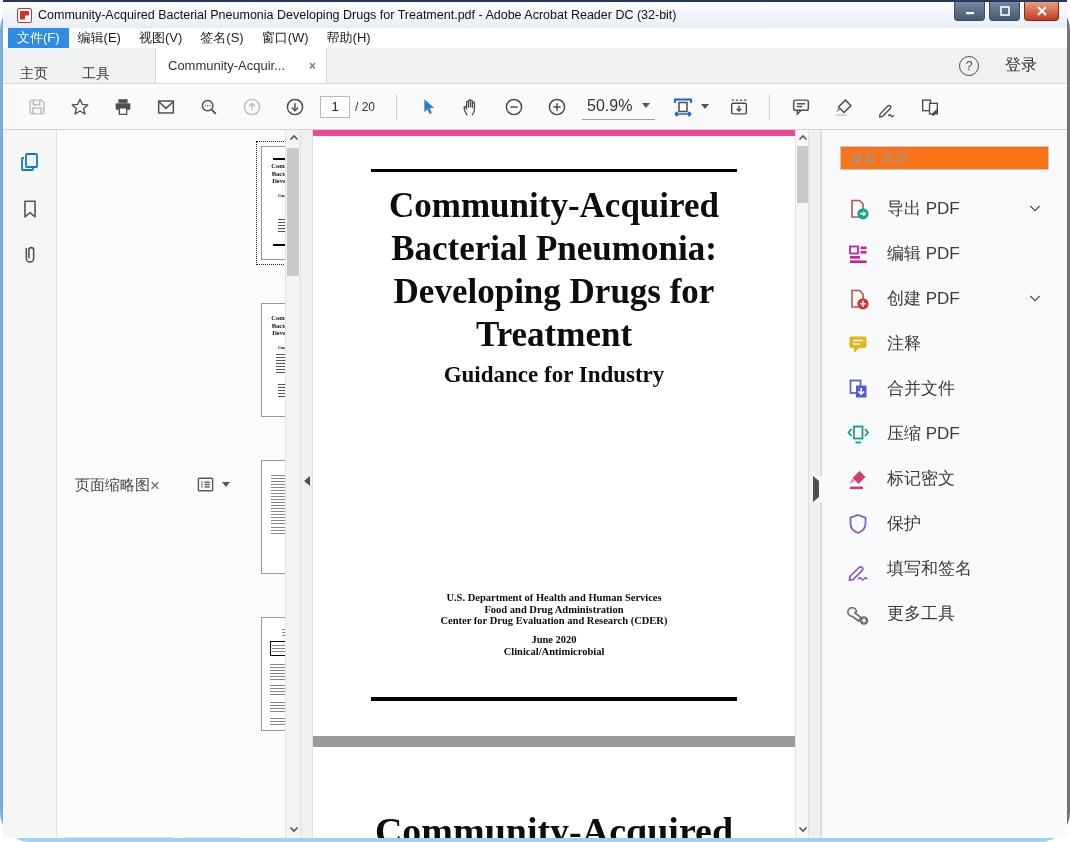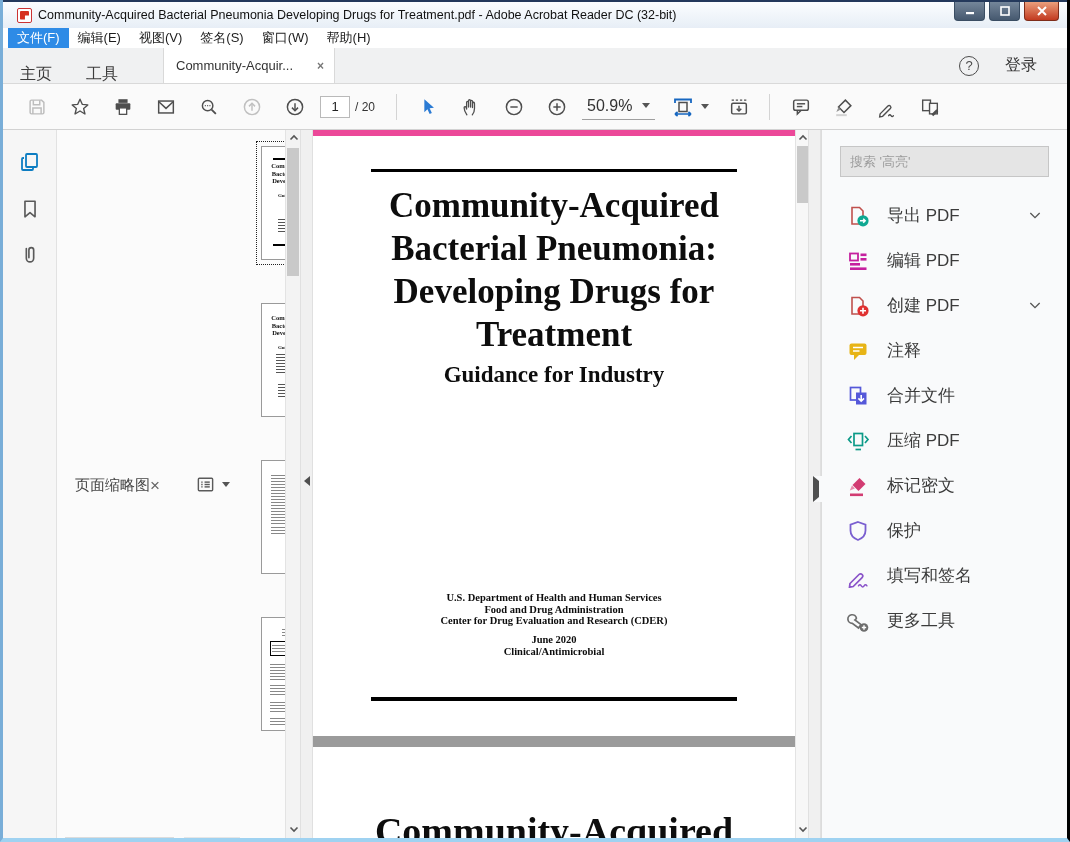--- a/index.html
+++ b/index.html
@@ -1,20 +1,20 @@
 <!DOCTYPE html>
 <html><head>
 <meta charset="utf-8">
 <style>
   * { box-sizing: border-box; margin: 0; padding: 0; }
   html,body { width:1070px; height:842px; overflow:hidden; }
   body { font-family:"Liberation Sans", sans-serif; background:#fff; }
 
   .window { width:1070px; height:842px; display:flex; flex-direction:column;
-    border-left:3px solid #79aed8; border-right:3px solid #000000; border-bottom:4px solid #9fd2f1; }
+    border-left:3px solid #79aed8; border-right:3px solid #737373; border-bottom:4px solid #9fd2f1;border-radius:30px; }
 
   
   .titlebar { height:28px; flex:none; background:linear-gradient(#fbfdff,#e7eef6);
     border-top:2px solid #24395c; display:flex; align-items:center; position:relative; }
   .titlebar .apptitle { font-size:12.5px; color:#111; margin-left:6px; }
   .pdf-badge { width:15px; height:15px; margin-left:14px; flex:none; background:#fff;
     border:1px solid #c33; border-radius:2px; position:relative; }
   .pdf-badge::after { content:""; position:absolute; left:2px; top:2px; right:2px; bottom:2px;
     background:#d6311f; border-radius:1px; clip-path:polygon(0 0,100% 0,100% 55%,55% 55%,55% 100%,0 100%); }
   .winbtns { position:absolute; right:8px; top:0; display:flex; gap:4px; }
@@ -25,21 +25,21 @@
 
   
   .menubar { height:20px; flex:none; background:#fff; display:flex; align-items:center;
     padding-left:5px; font-size:13px; color:#1c1c1c; }
   .menu-item { padding:3px 9px 4px; }
   .menu-item.active { background:#2e8be6; color:#fff; }
 
   
   .tabbar { height:36px; flex:none; background:#f0f1f2; display:flex; align-items:stretch;
     border-bottom:1px solid #d9d9d9; }
-  .tab-simple { padding:16px 17px; display:flex; align-items:flex-start; font-size:16px; color:#3c3c3c; }
+  .tab-simple { padding:0 17px; display:flex; align-items:flex-end; font-size:14px; color:#3c3c3c; }
   .tab-doc { width:172px; margin-left:28px; background:#fff; border-left:1px solid #d9d9d9;
     border-right:1px solid #d9d9d9; display:flex; align-items:center; justify-content:space-between;
     padding:0 10px 0 12px; font-size:13px; color:#333; }
   .tab-close { color:#777; font-size:12px; font-weight:bold; }
   .tab-right { margin-left:auto; display:flex; align-items:center; gap:26px; padding-right:30px; }
   .help-circle { width:20px; height:20px; border:1.6px solid #4c4c4c; border-radius:50%;
     display:flex; align-items:center; justify-content:center; font-size:13px; color:#4c4c4c; }
   .signin { font-size:16px; color:#333; }
 
   
@@ -109,21 +109,21 @@
   .p1-org { position:absolute; top:456px; left:0; right:0; text-align:center; font-weight:bold;
     font-size:10.5px; line-height:11.5px; color:#0d0d0d; }
   .p1-date { position:absolute; top:498px; left:0; right:0; text-align:center; font-weight:bold;
     font-size:10.5px; line-height:11.5px; color:#0d0d0d; }
   .p2-title { position:absolute; top:62px; left:0; right:0; text-align:center; font-weight:bold;
     font-size:38px; color:#0d0d0d; }
   .doc-scroll { width:13px; flex:none; background:#f7f7f7; border-left:1px solid #e3e3e3; position:relative; }
 
   .right { width:246px; flex:none; background:#f9fafb; border-left:1px solid #dcdcdc; padding-top:16px; }
   .search-wrap { margin:0 18px 16px 18px; }
-  .search-input { width:100%; height:31px; border:1px solid #c6c6c6; background:#e5e5e5;
+  .search-input { width:100%; height:24px; border:1px solid #c6c6c6; background:#f97316;
     padding:0 9px; font-size:13px; color:#333; font-family:"Liberation Sans",sans-serif; }
   .search-input::placeholder { color:#9c9c9c; }
   .rp-row { display:flex; align-items:center; height:45px; padding:0 24px; position:relative; }
   .rp-icon { width:24px; height:24px; margin-right:17px; flex:none; }
   .rp-label { font-size:17px; color:#3b3b3b; }
   .rp-chevron { position:absolute; right:24px; top:14px; }
 </style>
 </head>
 <body>
 

